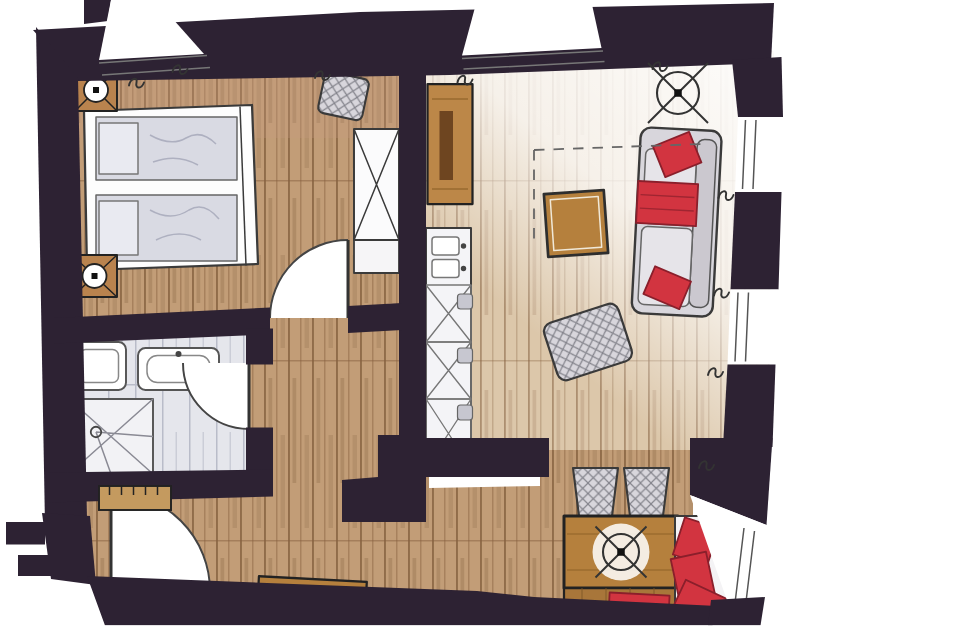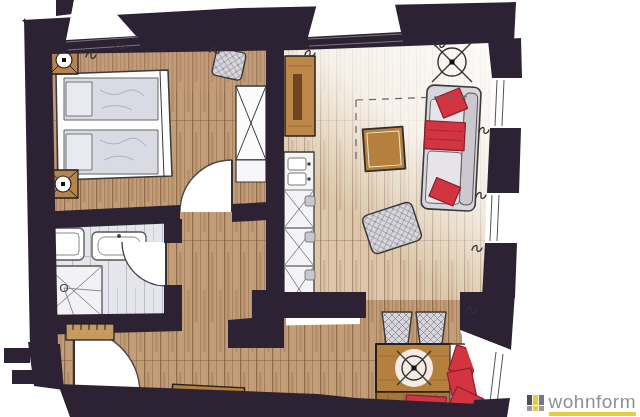--- a/index.html
+++ b/index.html
@@ -249,31 +249,13 @@
       <path d="M305,55 c1,-5 6,-6 5,-2 c-1,4 3,5 5,0"></path>
       <path d="M435,46 c1,-5 6,-6 5,-2 c-1,4 3,5 5,0"></path>
       <path d="M479,132 c1,-5 6,-6 5,-2 c-1,4 3,5 5,0"></path>
       <path d="M476,197 c1,-5 6,-6 5,-2 c-1,4 3,5 5,0"></path>
       <path d="M472,250 c1,-5 6,-6 5,-2 c-1,4 3,5 5,0"></path>
       <path d="M466,312 c1,-5 6,-6 5,-2 c-1,4 3,5 5,0"></path>
     </g>
   </g>
 </svg>
 
-<div class="logo">
-  <div class="logo-icon">
-    <div class="row row1">
-      <div class="c c1"></div>
-      <div class="c c2"></div>
-      <div class="c c3"></div>
-    </div>
-    <div class="row row2">
-      <div class="c c4"></div>
-      <div class="c c2"></div>
-      <div class="c c4"></div>
-    </div>
-  </div>
-  <div class="logo-textwrap">
-    <span class="logo-text">wohnform</span>
-    <div class="logo-underline"></div>
-  </div>
 </div>
-</div>
 
 </body></html>

